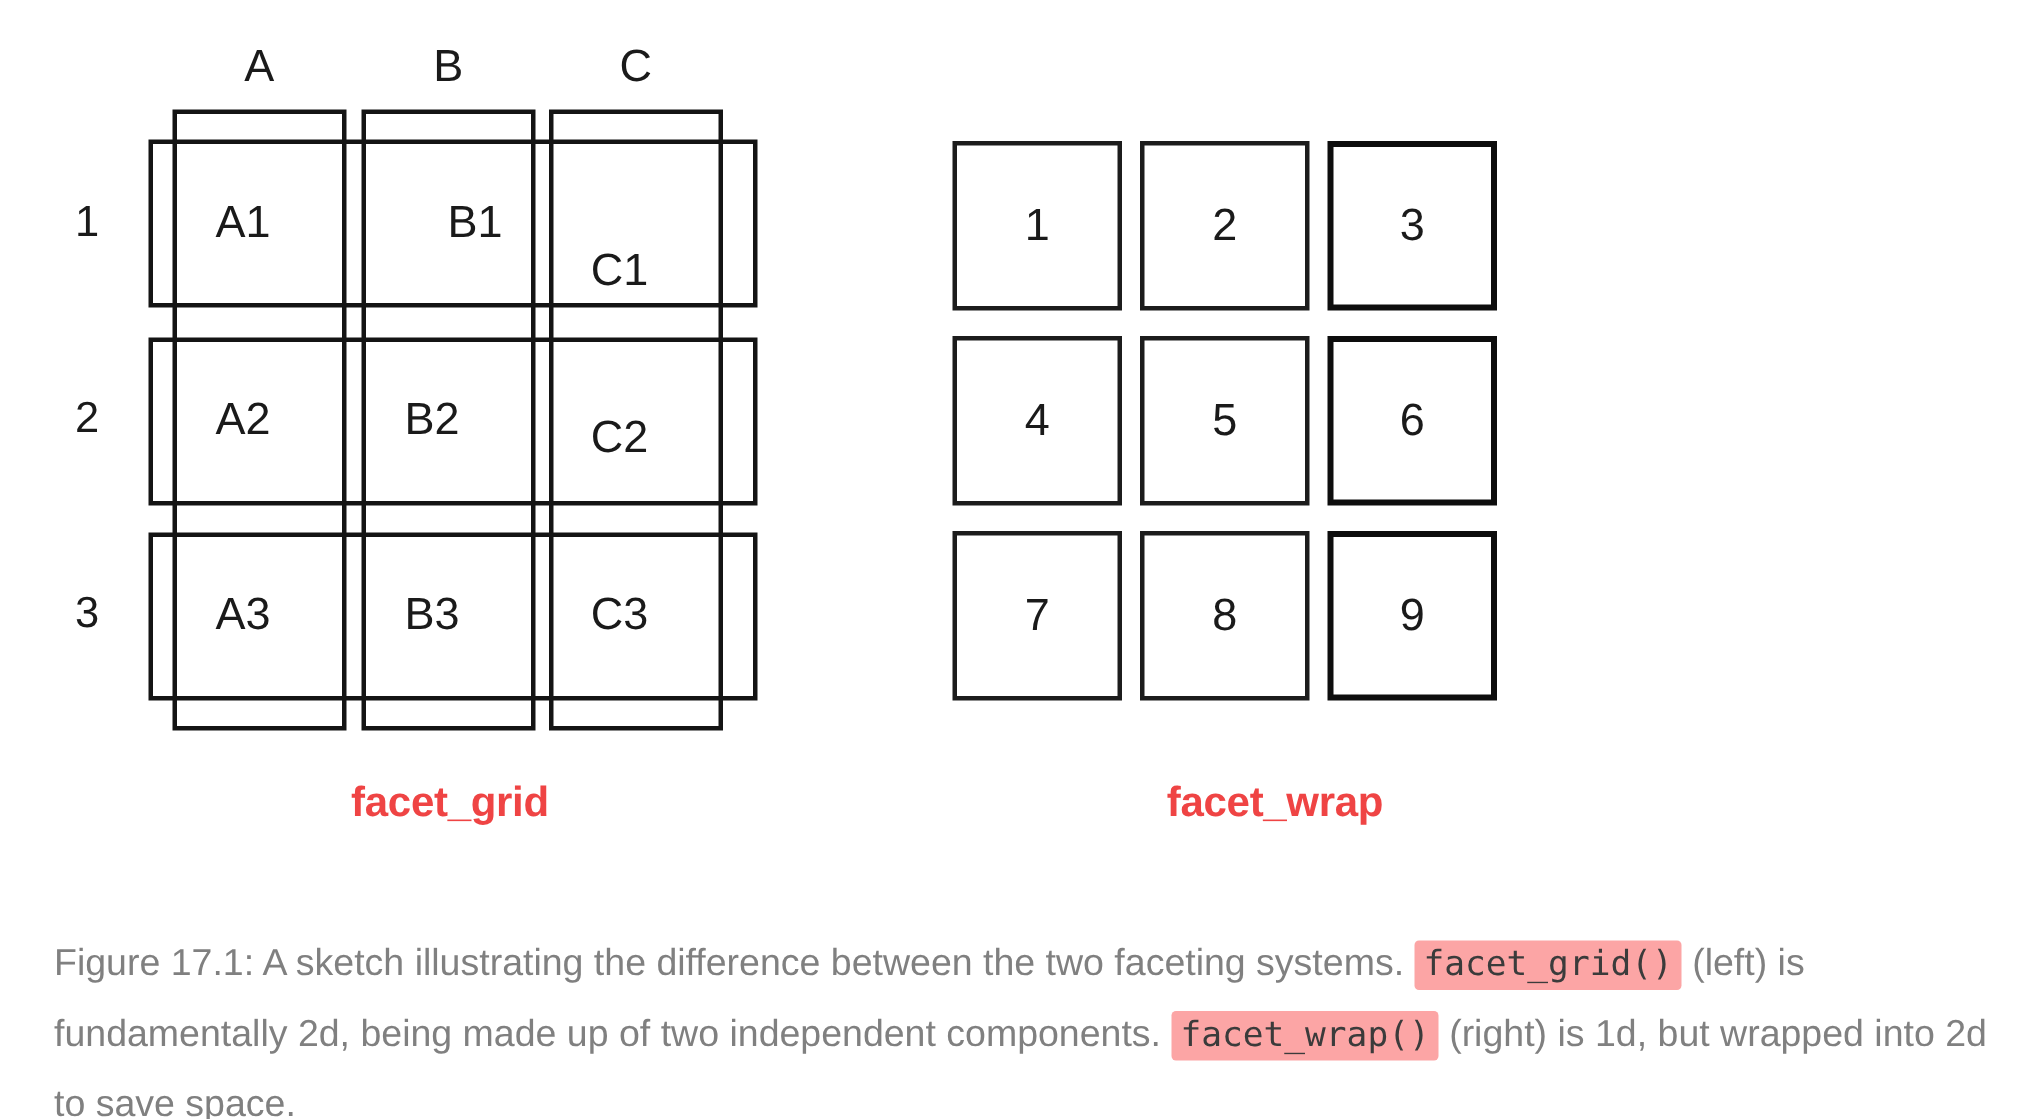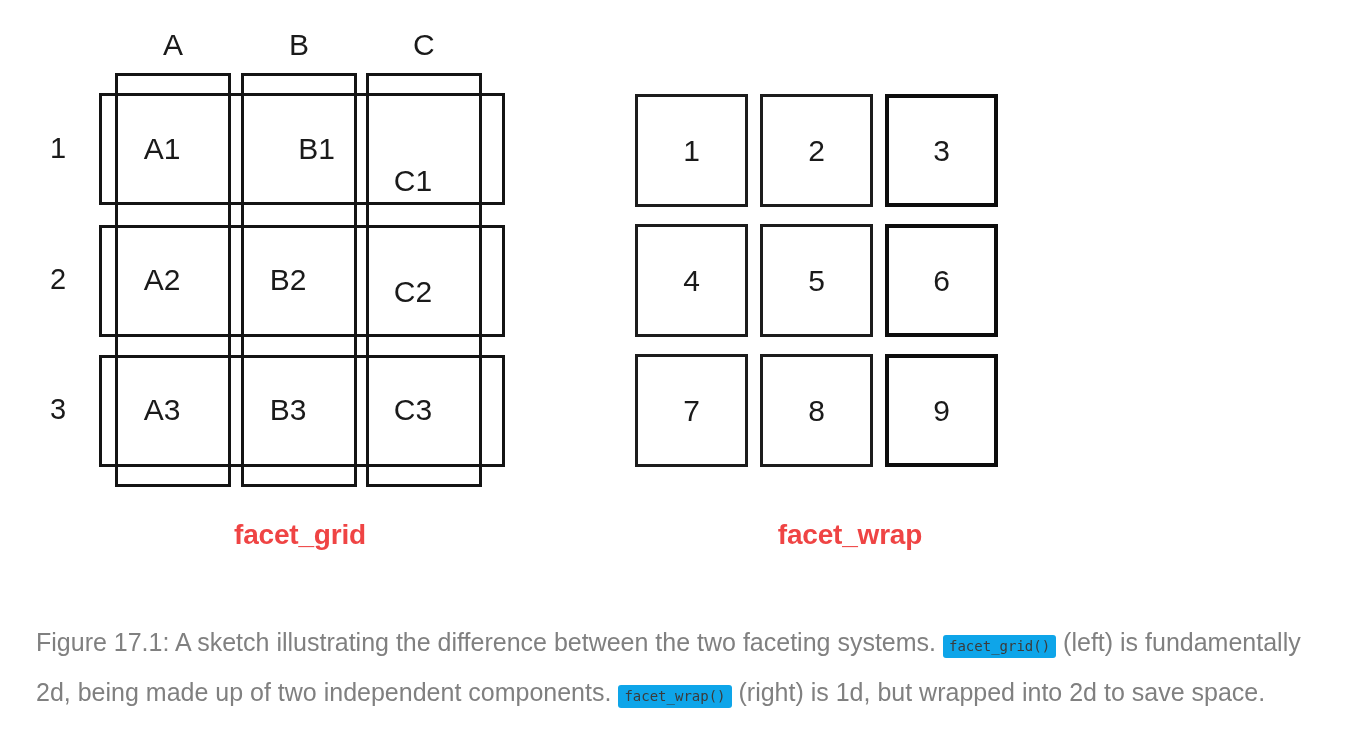--- a/index.html
+++ b/index.html
@@ -134,23 +134,23 @@
     left: 36px;
     top: 594px;
     width: 1290px;
     font-size: 25px;
     line-height: 46px;
     color: #808080;
     text-align: left;
   }
   code.inline-code {
     font-family: "DejaVu Sans Mono", "Liberation Mono", monospace;
-    font-size: 14px;
+    font-size: 23px;
     color: #3b3b3b;
-    background: #0ea5e9;
+    background: #fca5a5;
     border-radius: 3px;
     padding: 3px 6px 4px 6px;
     white-space: nowrap;
   }
 </style>
 </head>
 <body>
 
 <div id="figure">
 

